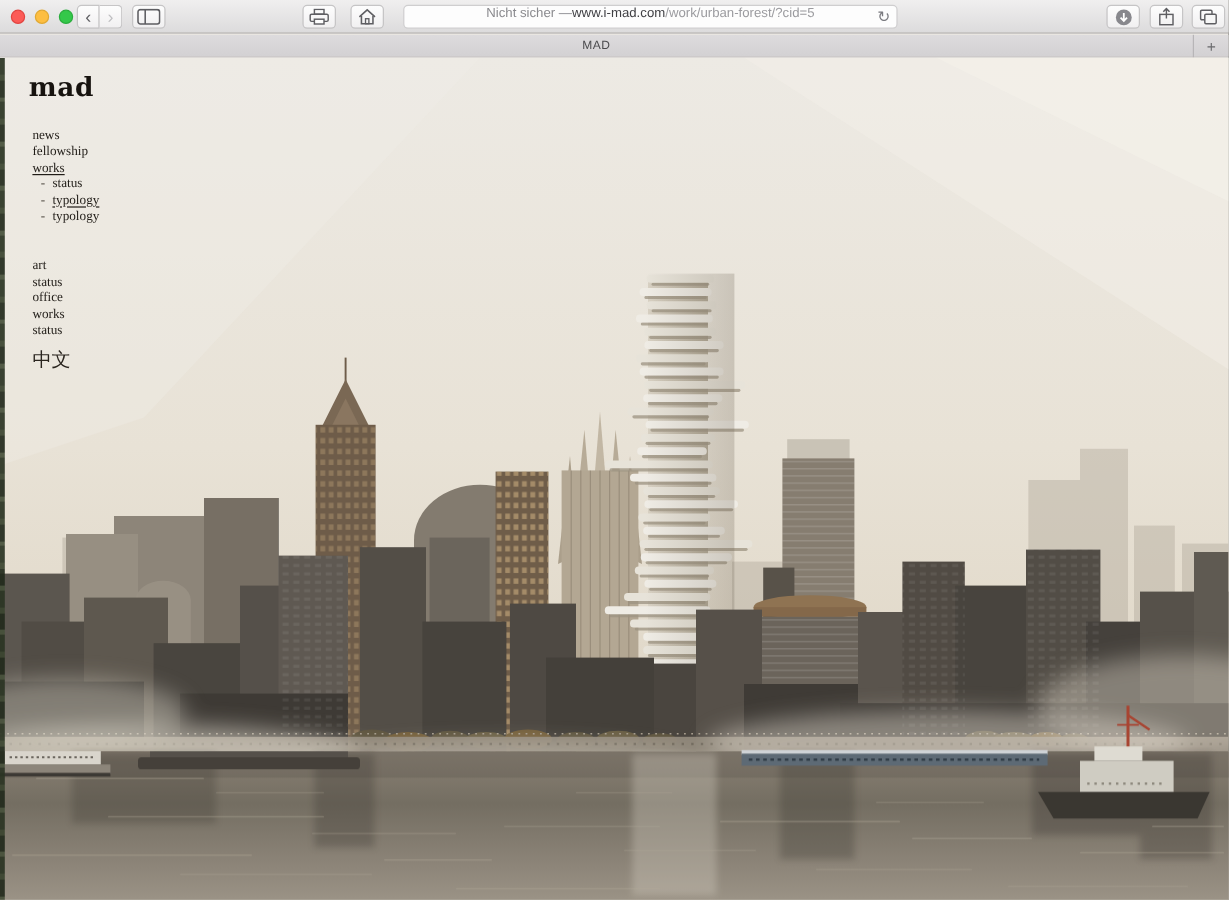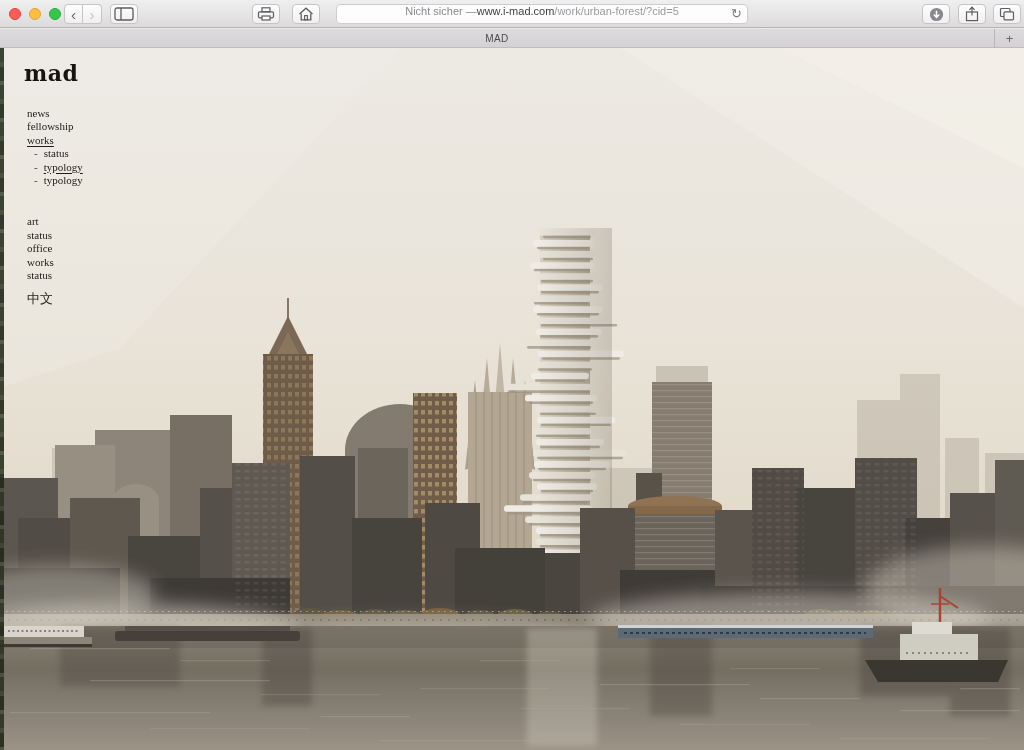--- a/index.html
+++ b/index.html
@@ -52,21 +52,21 @@
   .site{position:absolute;left:24px;top:12px;width:170px;color:#211d18;}
   .logo{font-family:"DejaVu Serif","Liberation Serif",serif;font-weight:700;font-size:22px;
     letter-spacing:.5px;color:#17130f;}
   .menu{position:absolute;left:3px;top:47px;font-family:"Liberation Serif",serif;font-size:11px;line-height:13.4px;}
   .mi{display:block;color:#211d18;text-decoration:none;}
   .mi.u, .u{text-decoration:underline;text-underline-offset:2px;}
   .mi.sub{padding-left:7px;}
   .mi.sub .dash{color:#4a443c;margin-right:6px;}
   .mi.gap{margin-top:28px;}
   .lang{position:absolute;left:3px;top:230px;font-family:"Liberation Serif",serif;
-    font-size:13px;color:#2a251f;text-decoration:none;}
+    font-size:16px;color:#2a251f;text-decoration:none;}
 </style>
 </head>
 <body>
 
 <div class="window">
 
   <div class="toolbar">
     <div class="tl red"></div>
     <div class="tl yel"></div>
     <div class="tl grn"></div>

